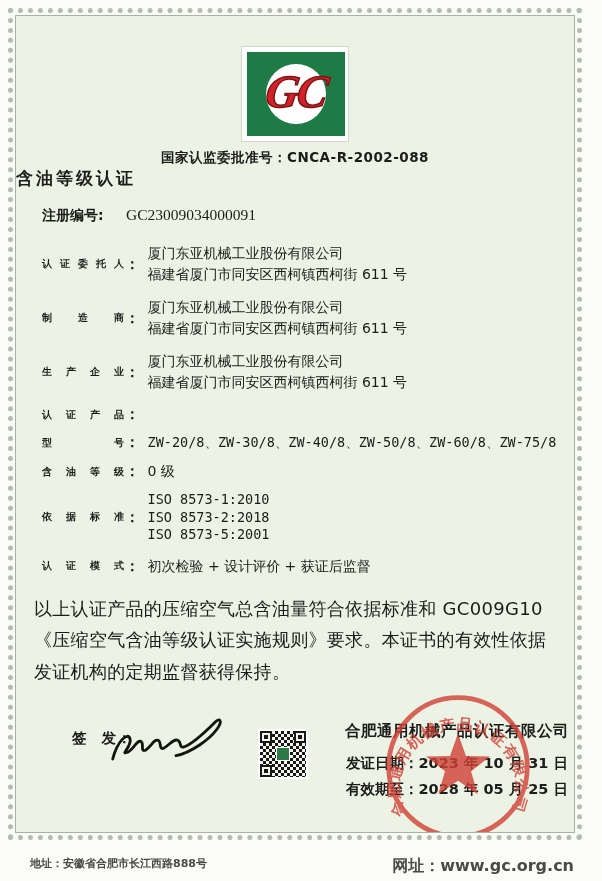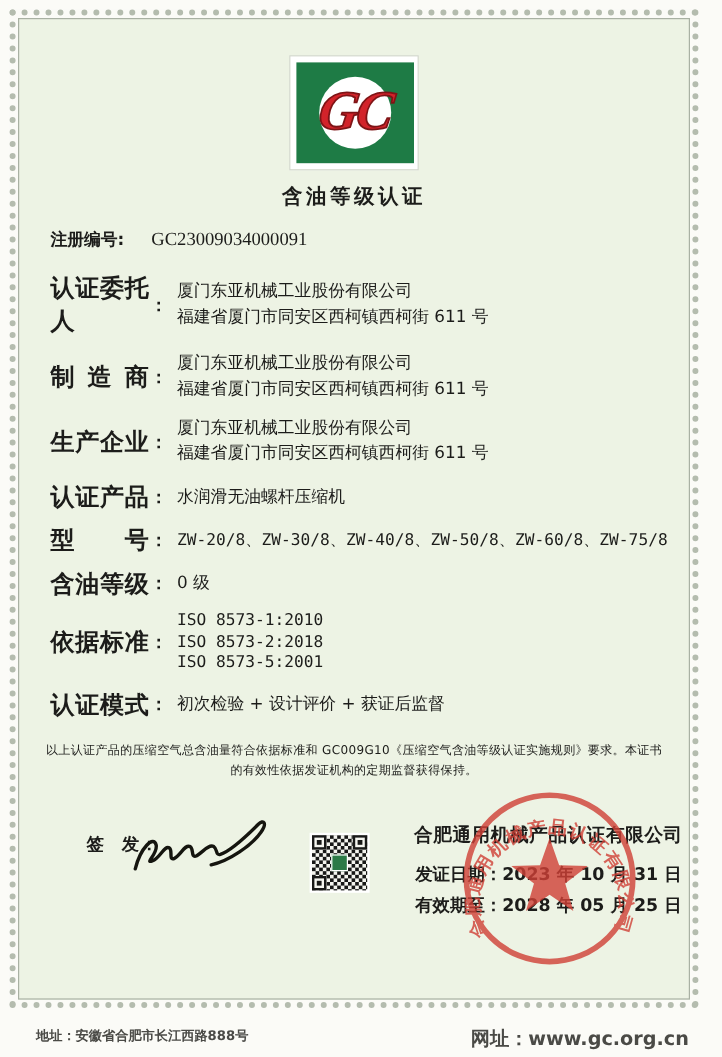--- a/index.html
+++ b/index.html
@@ -17,34 +17,34 @@
   .logo-green{position:relative;width:98px;height:84px;background:#1e7b45;}
   .logo-circle{position:absolute;left:50%;top:50%;transform:translate(-50%,-50%);
                width:60px;height:60px;border-radius:50%;background:#fff;}
   .logo-gc{position:absolute;left:50%;top:50%;transform:translate(-50%,-54%) skewX(-8deg);
            font-family:"Liberation Serif","DejaVu Serif",serif;font-style:italic;
            font-weight:bold;font-size:46px;color:#d2232a;letter-spacing:-2px;
            -webkit-text-stroke:1.5px #7e1416;line-height:1;}
   .approval{margin-top:7px;text-align:center;font-size:13.5px;font-weight:bold;letter-spacing:.5px;}
   .title{margin-top:9px;text-align:center;font-size:31px;font-weight:bold;
          letter-spacing:.42em;padding-left:.42em;}
-  .subtitle{margin-top:10px;text-align:center;font-size:17px;font-weight:bold;letter-spacing:3px;}
+  .subtitle{font-size:17px;font-weight:bold;letter-spacing:3px;}
   .reg{margin:16px 0 0 26px;font-size:14px;}
   .reg .rlabel{font-weight:bold;}
   .reg .rnum{font-family:"Liberation Serif","DejaVu Serif",serif;font-size:15.5px;margin-left:18px;}
   
   .fields{margin:18px 0 0 26px;}
   .frow{display:flex;align-items:center;margin-bottom:9px;}
   .frow.two{margin-bottom:12px;}
-  .flabel{display:inline-block;width:82px;font-size:20px;font-weight:bold;
+  .flabel{display:inline-block;width:82px;font-size:10px;font-weight:bold;
           text-align:justify;text-align-last:justify;}
   .fcolon{font-weight:bold;font-size:14.5px;margin:0 8px 0 1px;}
   .fval{font-size:14px;line-height:1.5;}
   .fval.mono{font-family:"DejaVu Sans Mono","Liberation Mono",monospace;font-size:13.5px;line-height:1.3;}
-  .statement{margin:16px 18px 0;text-align:center;font-size:10px;line-height:1.75;letter-spacing:.3px;}
+  .statement{margin:16px 18px 0;font-size:18px;line-height:1.75;letter-spacing:.3px;}
   
   .signoff{position:relative;margin-top:26px;height:130px;}
   .signrow{position:absolute;left:34px;top:16px;font-size:14.5px;font-weight:bold;display:flex;}
   .slabel{display:inline-block;width:44px;text-align:justify;text-align-last:justify;margin-left:22px;}
   .sig{position:absolute;left:88px;top:-2px;}
   .qr{position:absolute;left:242px;top:16px;width:50px;height:50px;background:#fff;
       box-sizing:border-box;padding:2px;}
   .qr-grid{position:relative;width:100%;height:100%;
       background:repeating-conic-gradient(#181818 0% 25%, #f4f4ef 0% 50%) 0 0/6px 6px;}
   .finder{position:absolute;width:12px;height:12px;border:2px solid #181818;background:#f4f4ef;box-sizing:border-box;}
@@ -69,20 +69,21 @@
   <div class="perf">
     <div class="cert">
 
       <div class="logo-card">
         <div class="logo-green">
           <div class="logo-circle"></div>
           <div class="logo-gc">GC</div>
         </div>
       </div>
 
+      <div class="approval">国家认监委批准号：CNCA-R-2002-088</div>
       <div class="subtitle">含油等级认证</div>
 
       <div class="reg">
         <span class="rlabel">注册编号:</span>
         <span class="rnum">GC23009034000091</span>
       </div>
 
       <div class="fields">
 
         <div class="frow two">
@@ -108,21 +109,20 @@
           <span class="fcolon">：</span>
           <span class="fval">
             <div>厦门东亚机械工业股份有限公司</div>
             <div>福建省厦门市同安区西柯镇西柯街 611 号</div>
           </span>
         </div>
 
         <div class="frow">
           <span class="flabel">认证产品</span>
           <span class="fcolon">：</span>
-          <span class="fval">水润滑无油螺杆压缩机</span>
         </div>
 
         <div class="frow">
           <span class="flabel">型号</span>
           <span class="fcolon">：</span>
           <span class="fval mono">ZW-20/8、ZW-30/8、ZW-40/8、ZW-50/8、ZW-60/8、ZW-75/8</span>
         </div>
 
         <div class="frow">
           <span class="flabel">含油等级</span>

